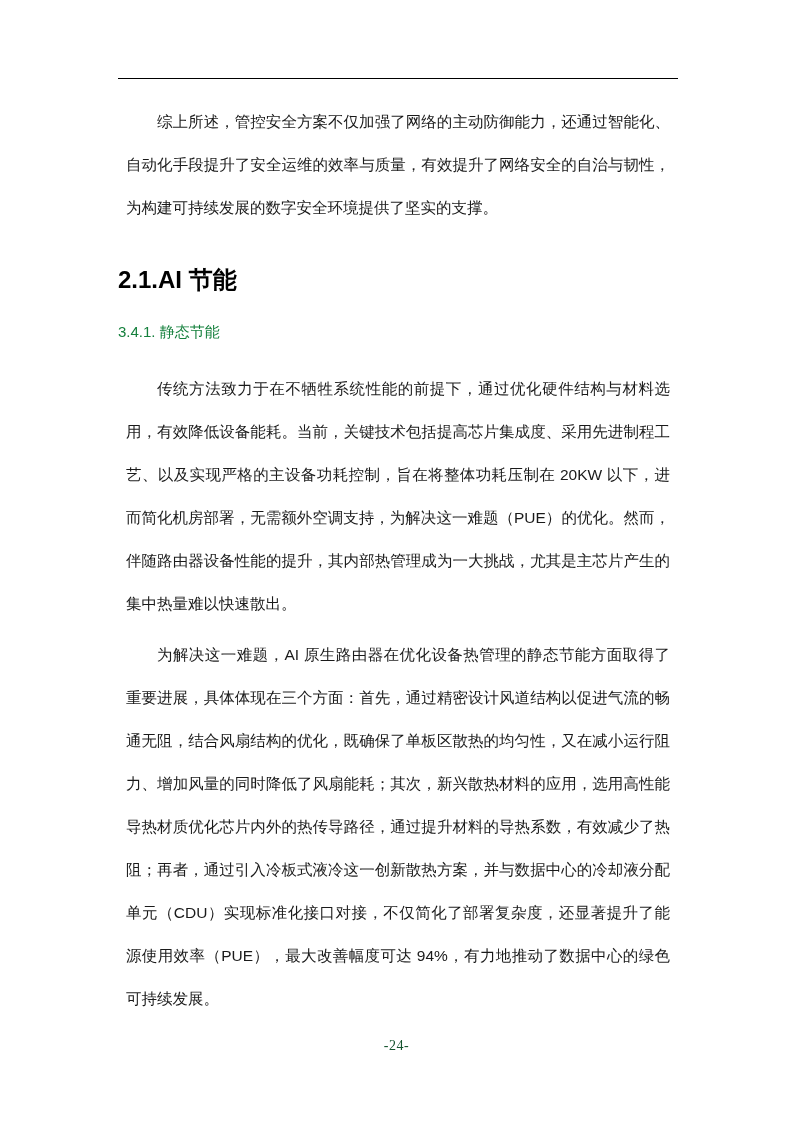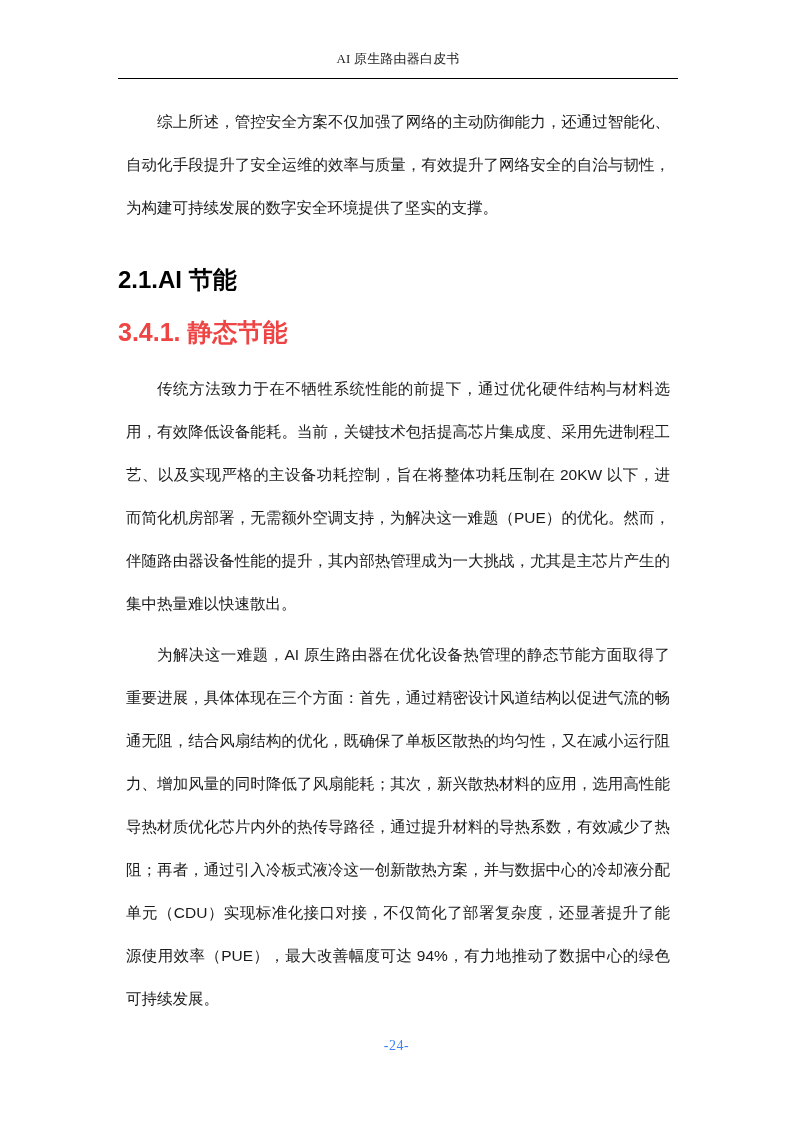--- a/index.html
+++ b/index.html
@@ -67,53 +67,50 @@
   h2.h-section {
     margin: 14px 0 0 0;
     font-size: 24px;
     line-height: 46px;
     font-weight: bold;
     color: #000000;
     letter-spacing: 0px;
   }
   h3.h-sub {
     margin: 8px 0 2px 0;
-    font-size: 25px;
+    font-size: 15px;
     line-height: 42px;
-    font-weight: bold;
-    color: #ef4444;
+    font-weight: normal;
+    color: #15803d;
   }
 
   
   .gap-after-intro { height: 6px; }
   .gap-after-h3 { height: 4px; }
 
   
   .footer {
     position: absolute;
     left: 0;
     right: 0;
     top: 1036px;
     text-align: center;
   }
   .page-number {
     font-family: "Liberation Serif", "DejaVu Serif", serif;
     font-size: 14px;
-    color: #3b82f6;
+    color: #14532d;
     letter-spacing: 0.5px;
   }
 </style>
 </head>
 <body>
 
 <div class="page">
 
-  <div class="header">
-    <div class="header-title">AI 原生路由器白皮书</div>
-  </div>
   <div class="header-rule"></div>
 
   <div class="content">
 
     <p class="para">综上所述，管控安全方案不仅加强了网络的主动防御能力，还通过智能化、自动化手段提升了安全运维的效率与质量，有效提升了网络安全的自治与韧性，为构建可持续发展的数字安全环境提供了坚实的支撑。</p>
 
     <div class="gap-after-intro"></div>
 
     <h2 class="h-section">2.1.AI 节能</h2>
 

